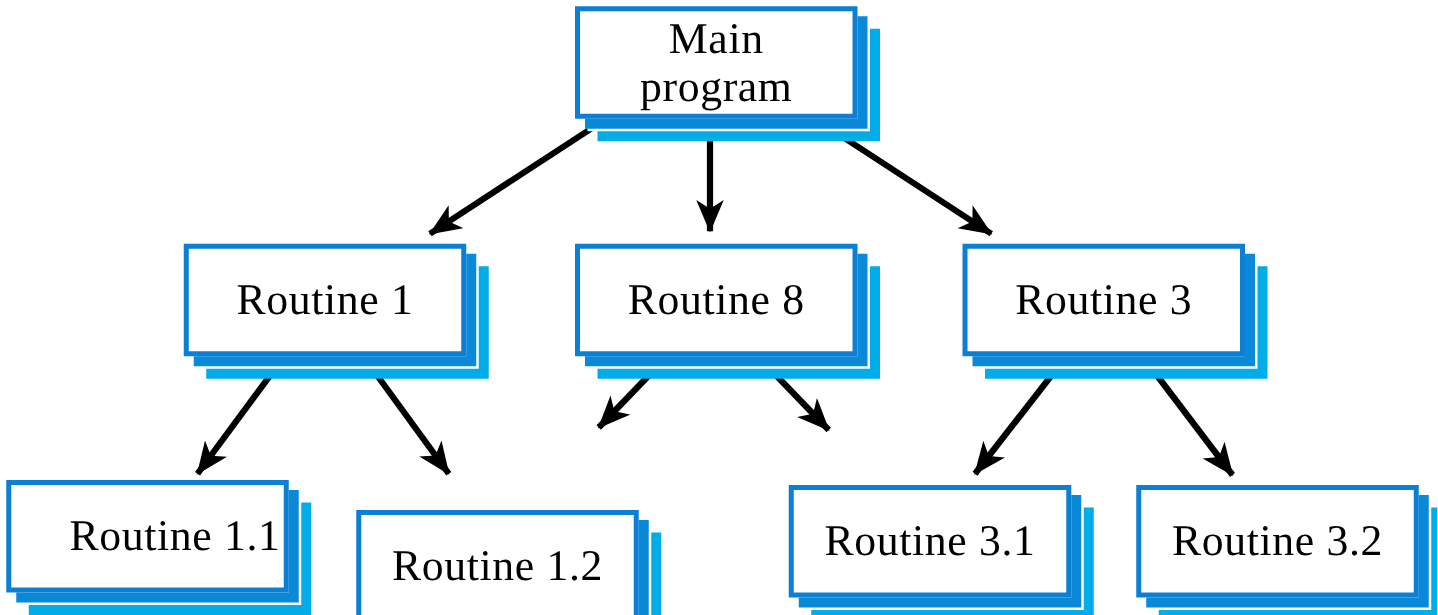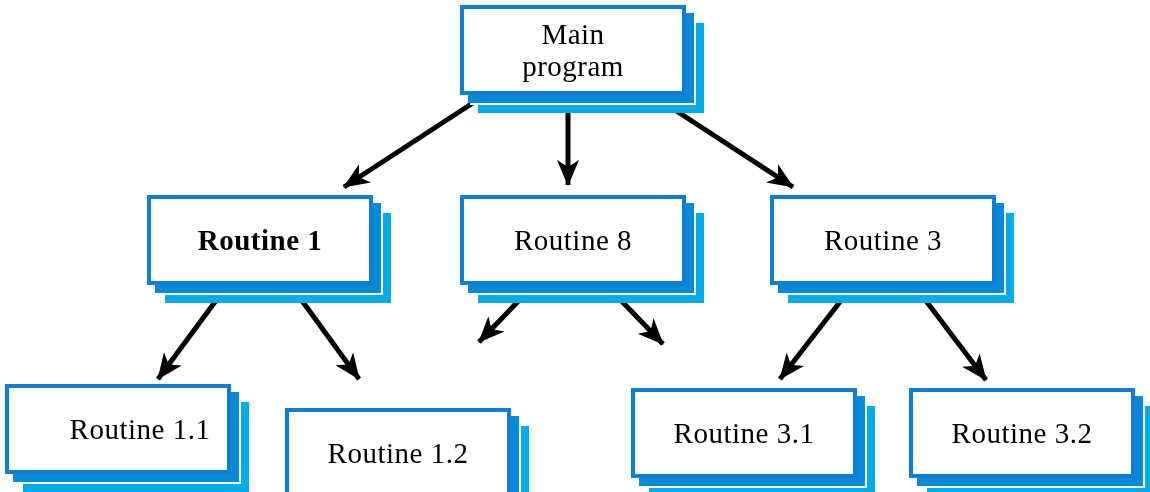--- a/index.html
+++ b/index.html
@@ -43,21 +43,21 @@
     box-shadow:
       8px 8px 0 0 var(--shadow-inner,#0989d8),
       10px 10px 0 0 #ffffff,
       18px 18px 0 0 var(--shadow-outer,#00ade9);
     display:flex;
     align-items:center;
     justify-content:center;
     text-align:center;
   }
   .lbl{
-    font-size:29px;
+    font-size:35px;
     line-height:1.12;
     letter-spacing:0.5px;
     color:var(--text,#000);
     white-space:pre-line;
   }
 </style>
 </head>
 <body>
 
 <div class="canvas">
@@ -77,21 +77,21 @@
     <line x1="610" y1="289" x2="663" y2="344" marker-end="url(#arrowhead)"></line>
     <line x1="850" y1="289" x2="780" y2="379" marker-end="url(#arrowhead)"></line>
     <line x1="917" y1="289" x2="986" y2="380" marker-end="url(#arrowhead)"></line>
   </svg>
 
   <div class="node" style="left:460px;top:5px;">
     <span class="lbl">Main
 program</span>
   </div>
 
-  <div class="node" style="left:147px;top:195px;font-weight:bold;">
+  <div class="node" style="left:147px;top:195px;">
     <span class="lbl">Routine 1</span>
   </div>
 
   <div class="node" style="left:460px;top:195px;">
     <span class="lbl">Routine 8</span>
   </div>
 
   <div class="node" style="left:770px;top:195px;justify-content:center;">
     <span class="lbl">Routine 3</span>
   </div>

